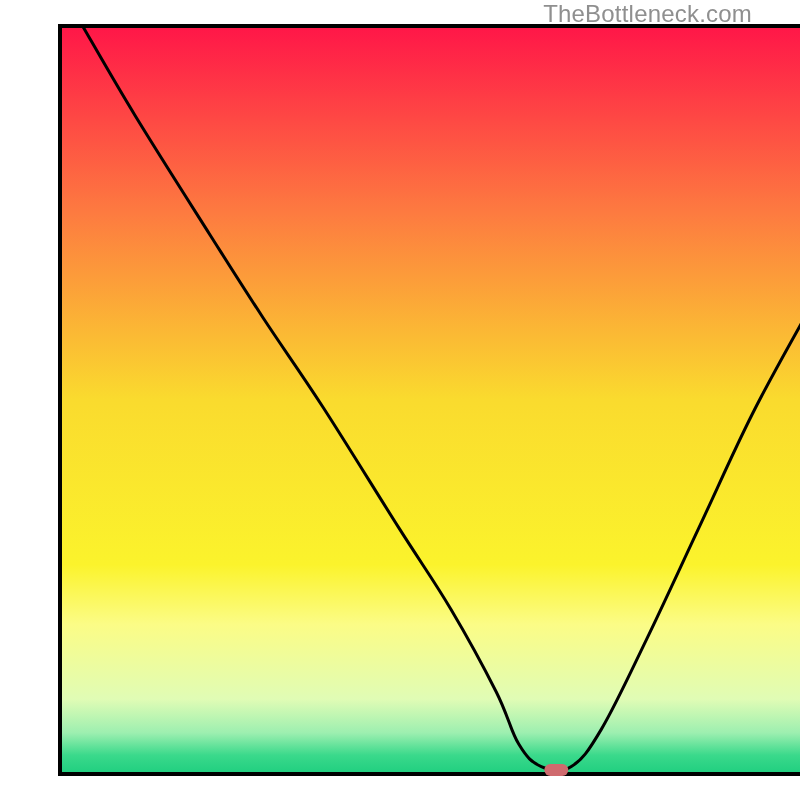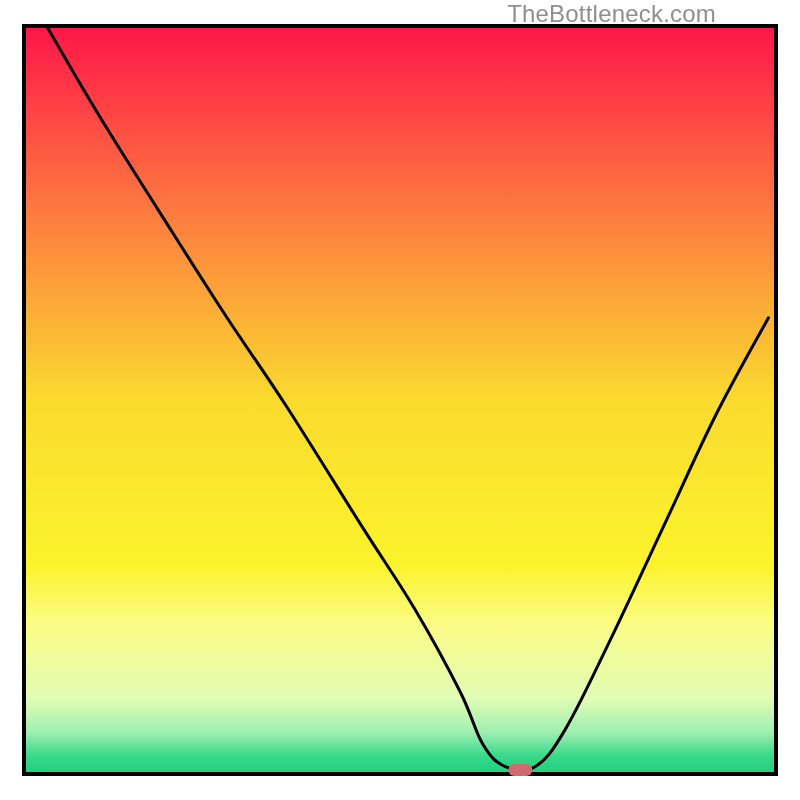--- a/index.html
+++ b/index.html
@@ -8,20 +8,21 @@
     width: 800px;
     height: 800px;
     background: #fff;
     overflow: hidden;
     font-family: Arial, Helvetica, sans-serif;
   }
   .frame {
     position: relative;
     width: 724px;
     height: 800px;
+    padding-left: 36px;
   }
   .watermark {
     position: absolute;
     top: 0;
     right: 8px;
     font-size: 24px;
     color: #8f8f8f;
     font-family: Arial, Helvetica, sans-serif;
     letter-spacing: 0.2px;
     z-index: 10;

